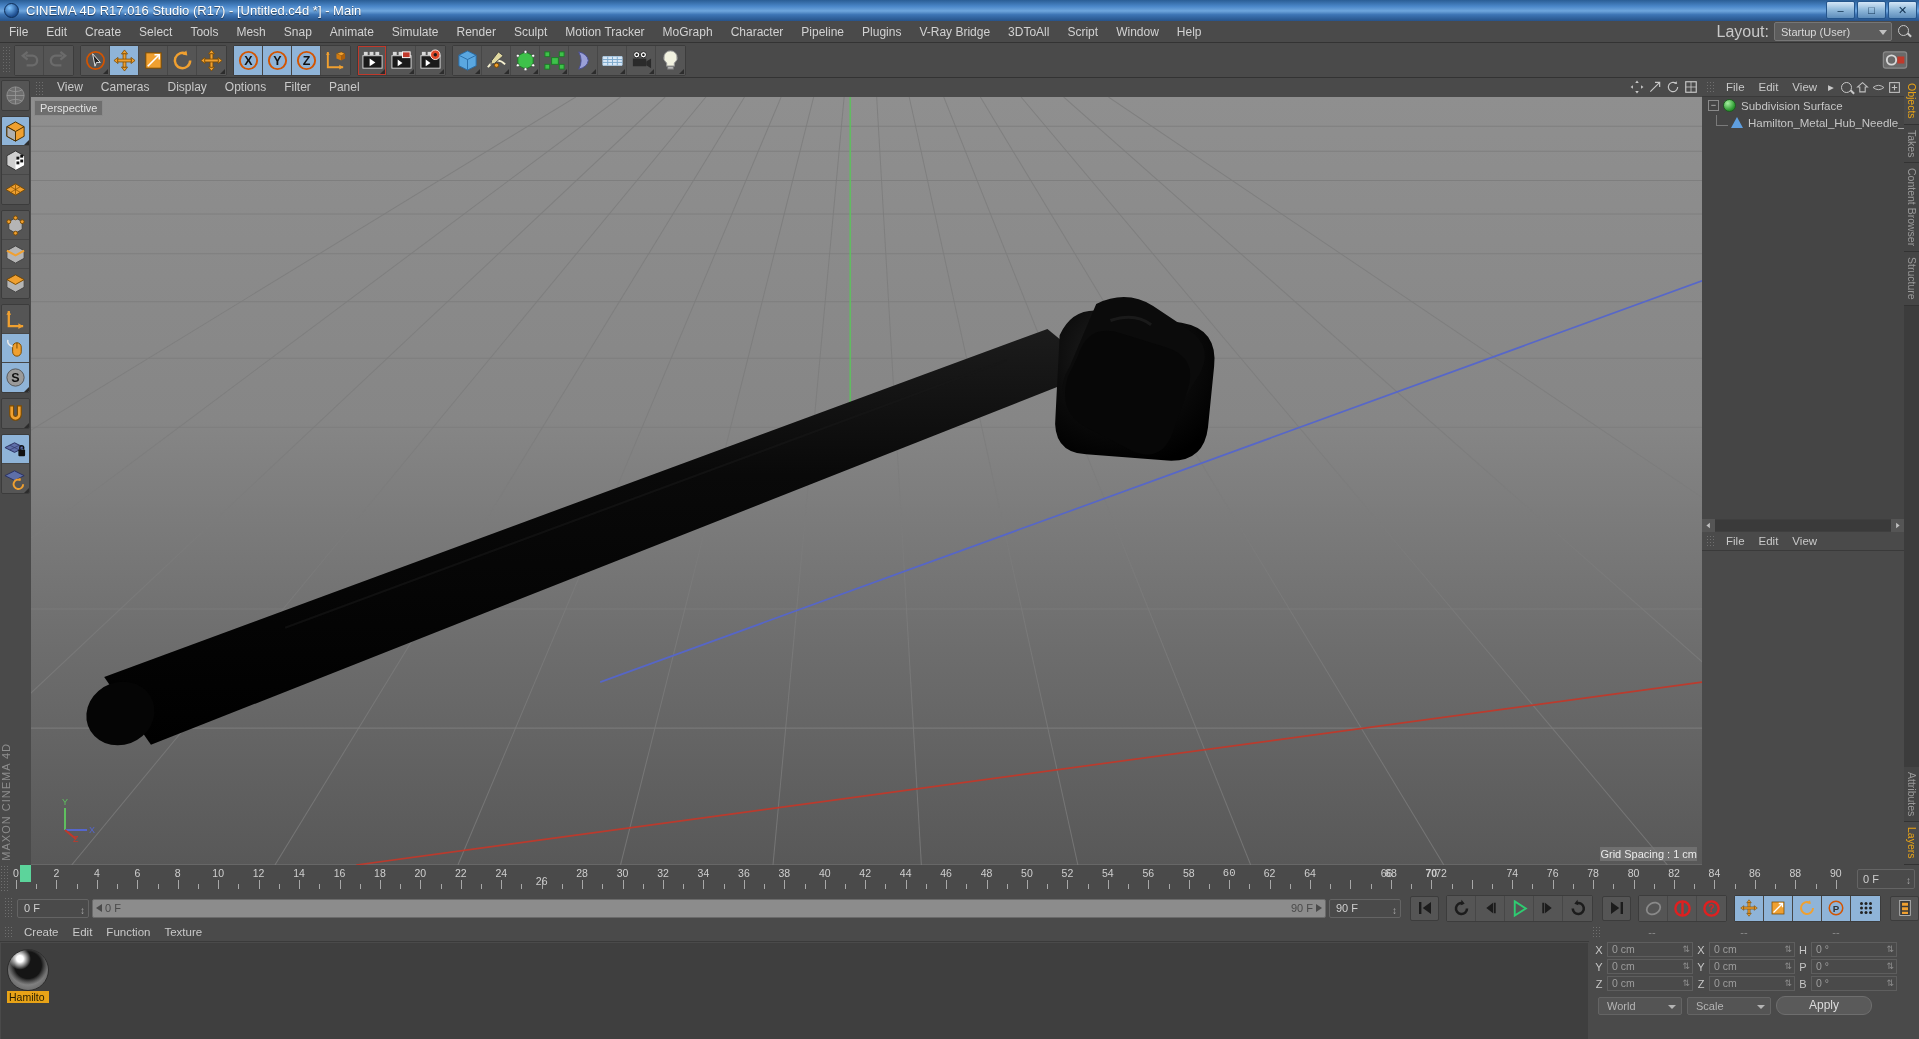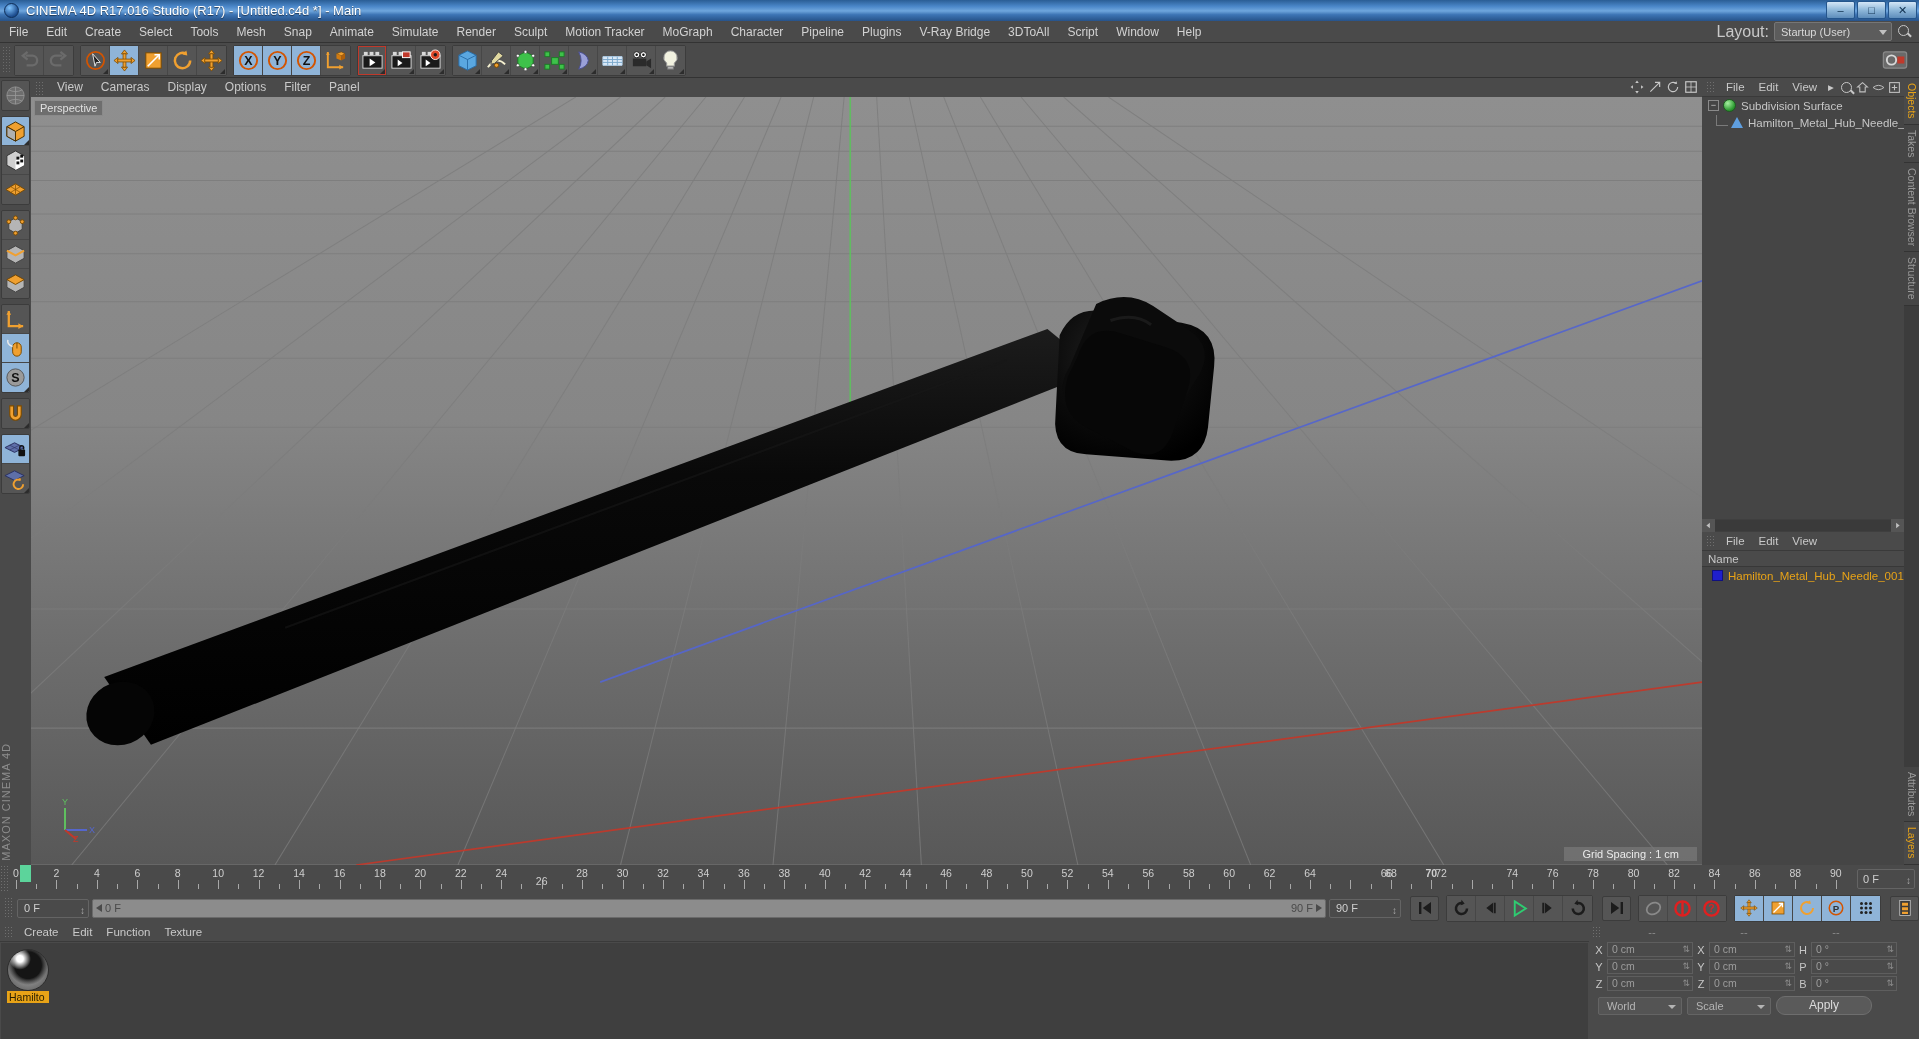--- a/index.html
+++ b/index.html
@@ -153,21 +153,21 @@
     background: linear-gradient(to bottom, #8d8d8d 0%, #858585 45%, #6e6e6e 70%, #5a5a5a 100%);
   }
   #persp-label {
     position: absolute; left: 3px; top: 3px; z-index: 20;
     background: #6e6e6e; color: #e0e0e0;
     font-size: 11px; padding: 1px 5px; border: 1px solid #8a8a8a;
   }
   #grid-label {
     position: absolute; right: 5px; bottom: 4px; z-index: 20;
     background: rgba(120,120,120,.72); color: #eaeaea;
-    font-size: 11px; padding: 1px 18px;
+    font-size: 11px; padding: 1px 0;
   }
   #axis-widget { position: absolute; left: 22px; bottom: 20px; z-index: 20; }
 
   
   #rightpanel { width: 202px; flex: none; background: #4a4a4a; display: flex; flex-direction: column; }
   .pmenu {
     height: 19px; background: #4a4a4a; display: flex; align-items: center;
     padding-left: 4px; position: relative; border-bottom: 1px solid #3a3a3a;
   }
   .pmenu .pgrip {
@@ -854,28 +854,20 @@
             </svg>
         </div>
       </div>
     </div>
 
     <div class="pmenu">
       <div class="pgrip"></div>
       <div class="pmi">File</div>
       <div class="pmi">Edit</div>
       <div class="pmi">View</div>
-    </div>
-    <div id="layermgr">
-      <div class="lhead">Name</div>
-      <div class="lrow">
-        <div class="treeline" style="margin-top:-6px;"></div>
-        <div class="lswatch"></div>
-        <div class="lname">Hamilton_Metal_Hub_Needle_001</div>
-      </div>
     </div>
   </div>
 
   <div id="righttabs">
     <div class="vtab active">Objects</div>
     <div class="vtab">Takes</div>
     <div class="vtab">Content Browser</div>
     <div class="vtab">Structure</div>
     <div class="vspacer"></div>
     <div class="vtab">Attributes</div>
@@ -1001,21 +993,21 @@
       <div class="tlab" style="left: 814.772px;">40</div>
       <div class="tlab" style="left: 855.211px;">42</div>
       <div class="tlab" style="left: 895.649px;">44</div>
       <div class="tlab" style="left: 936.088px;">46</div>
       <div class="tlab" style="left: 976.526px;">48</div>
       <div class="tlab" style="left: 1016.96px;">50</div>
       <div class="tlab" style="left: 1057.4px;">52</div>
       <div class="tlab" style="left: 1097.84px;">54</div>
       <div class="tlab" style="left: 1138.28px;">56</div>
       <div class="tlab" style="left: 1178.72px;">58</div>
-      <div class="tlab" style="left: 1219.16px;">60</div>
+      <div class="tlab" style="left: 1219.16px; font-family: Liberation Mono, monospace;">60</div>
       <div class="tlab" style="left: 1259.6px;">62</div>
       <div class="tlab" style="left: 1300.04px;">64</div>
       <div class="tlab" style="left: 1340.47px; margin-left: 36px;">66</div>
       <div class="tlab" style="left: 1380.91px;">68</div>
       <div class="tlab" style="left: 1421.35px; font-weight: bold;">70</div>
       <div class="tlab" style="left: 1431px;">72</div>
       <div class="tlab" style="left: 1502.23px;">74</div>
       <div class="tlab" style="left: 1542.67px;">76</div>
       <div class="tlab" style="left: 1583.11px;">78</div>
       <div class="tlab" style="left: 1623.54px;">80</div>

